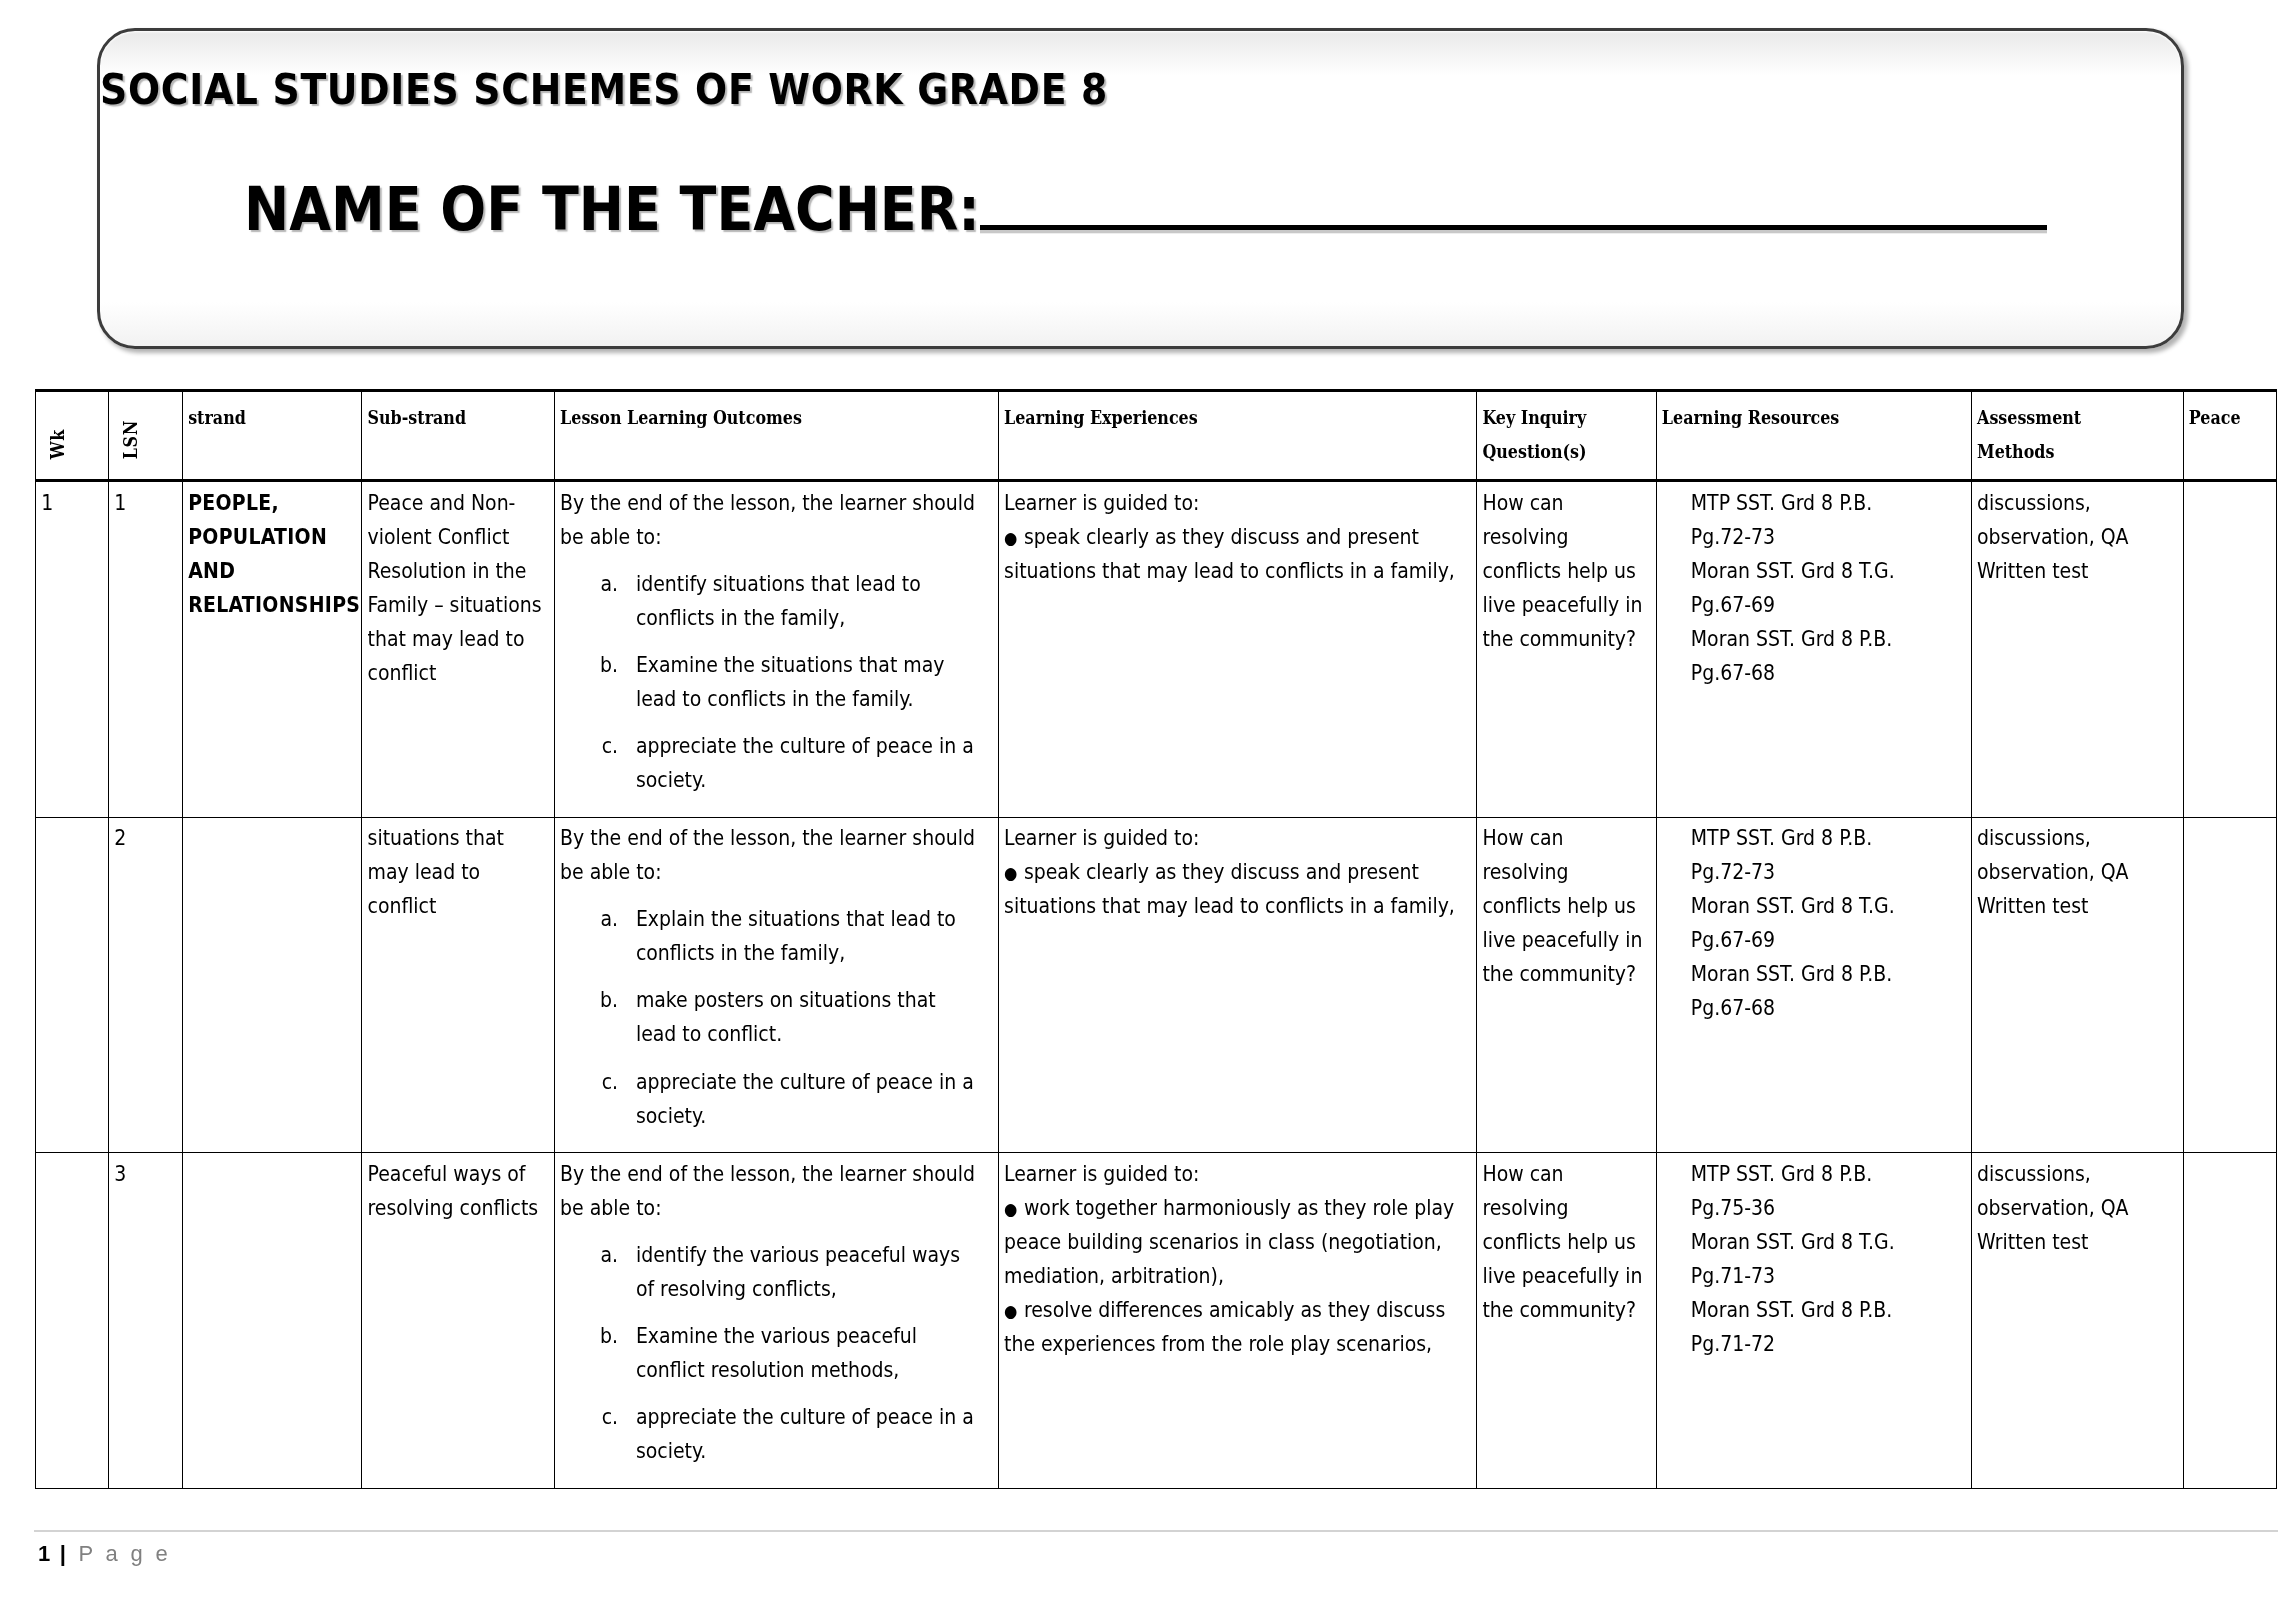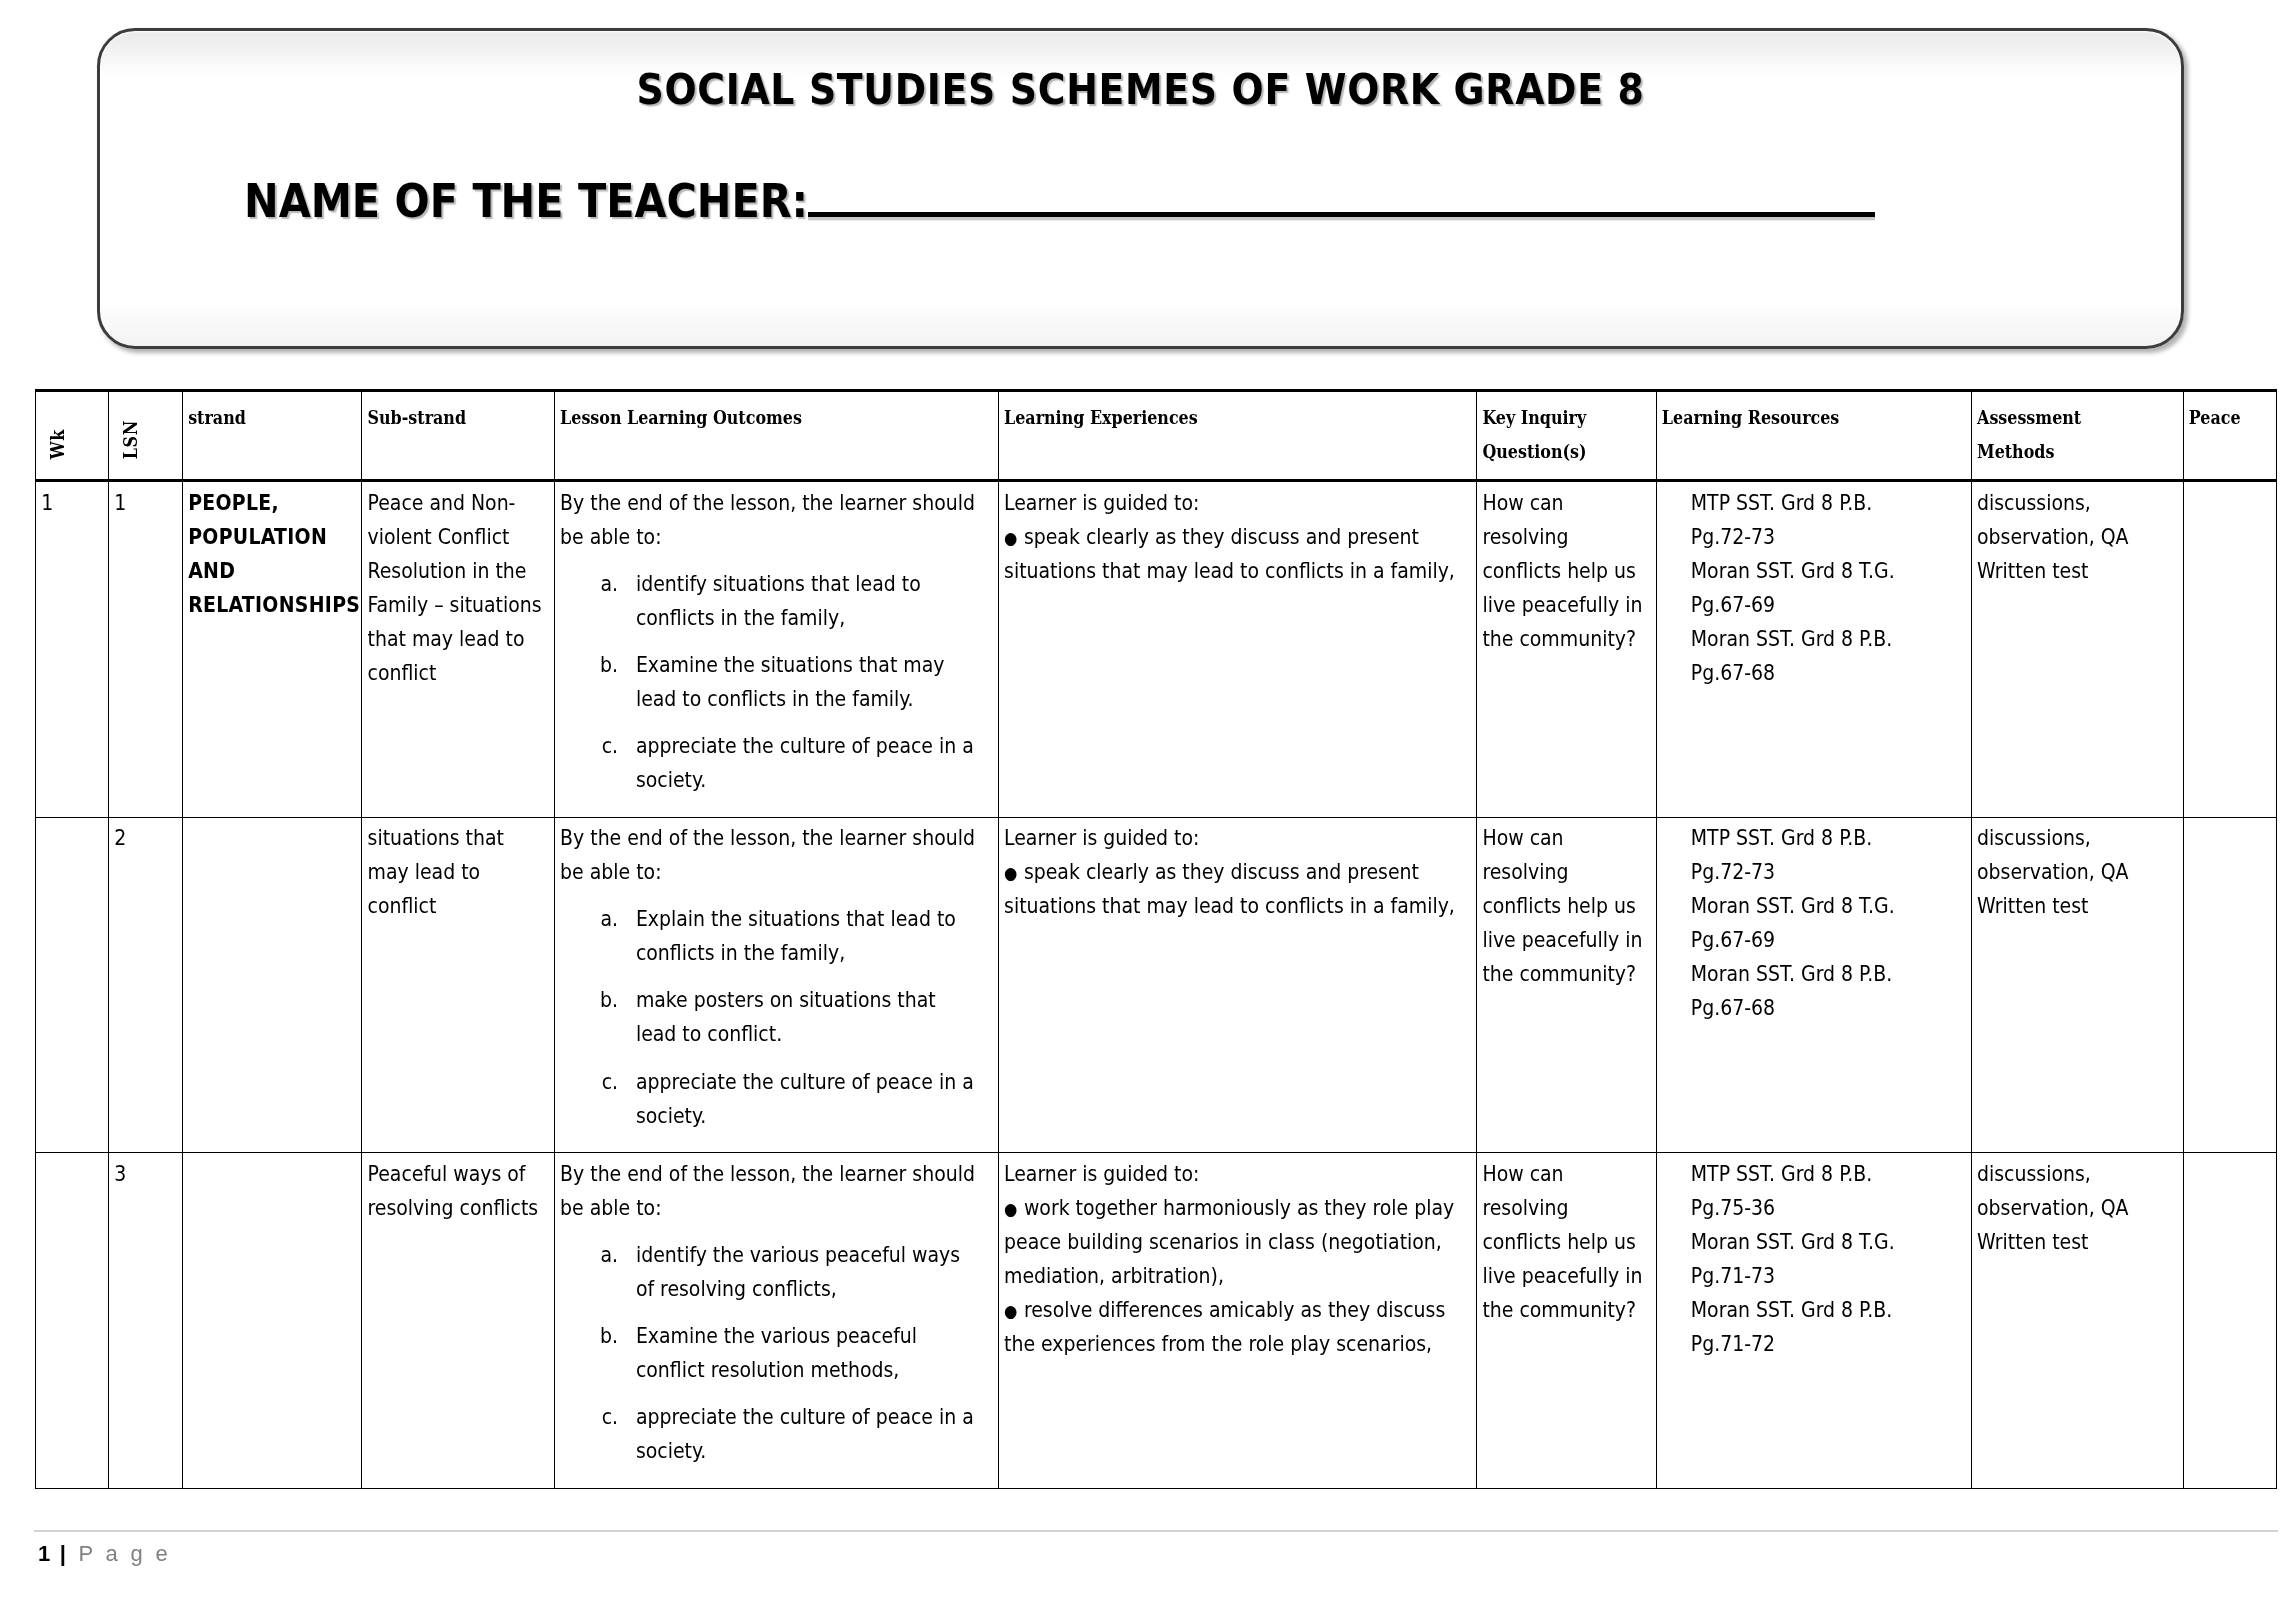--- a/index.html
+++ b/index.html
@@ -27,36 +27,36 @@
     background: linear-gradient(180deg, #e9e9e9 0%, #ffffff 14%, #ffffff 86%, #f2f2f2 100%);
     box-shadow: 3.3px 3.9px 4.6px rgba(0,0,0,0.30), inset 0 1.3px 2px rgba(255,255,255,0.9);
     box-sizing: border-box;
   }
 
   .doc-title {
     position: absolute;
     left: 0;
     top: 34px;
     width: 100%;
-    text-align: center;
+    text-align: left;
     font-family: "DejaVu Sans Condensed", "Liberation Sans Narrow", "Liberation Sans", sans-serif;
     font-weight: bold;
     font-size: 42px;
     letter-spacing: 0.7px;
     color: #000;
     text-shadow: 2px 2px 1.3px rgba(120,120,120,0.55);
     white-space: nowrap;
   }
 
   .hdr-line {
     position: absolute;
     left: 144px;
     font-family: "DejaVu Sans Condensed", "Liberation Sans Narrow", "Liberation Sans", sans-serif;
     font-weight: bold;
-    font-size: 46px;
+    font-size: 60px;
     color: #000;
     text-shadow: 2px 2px 1.3px rgba(120,120,120,0.55);
     white-space: nowrap;
     display: flex;
     align-items: baseline;
   }
   .hdr-line.l1 { top: 143px; }
   .hdr-line.l2 { top: 241px; }
 
   .blank {

